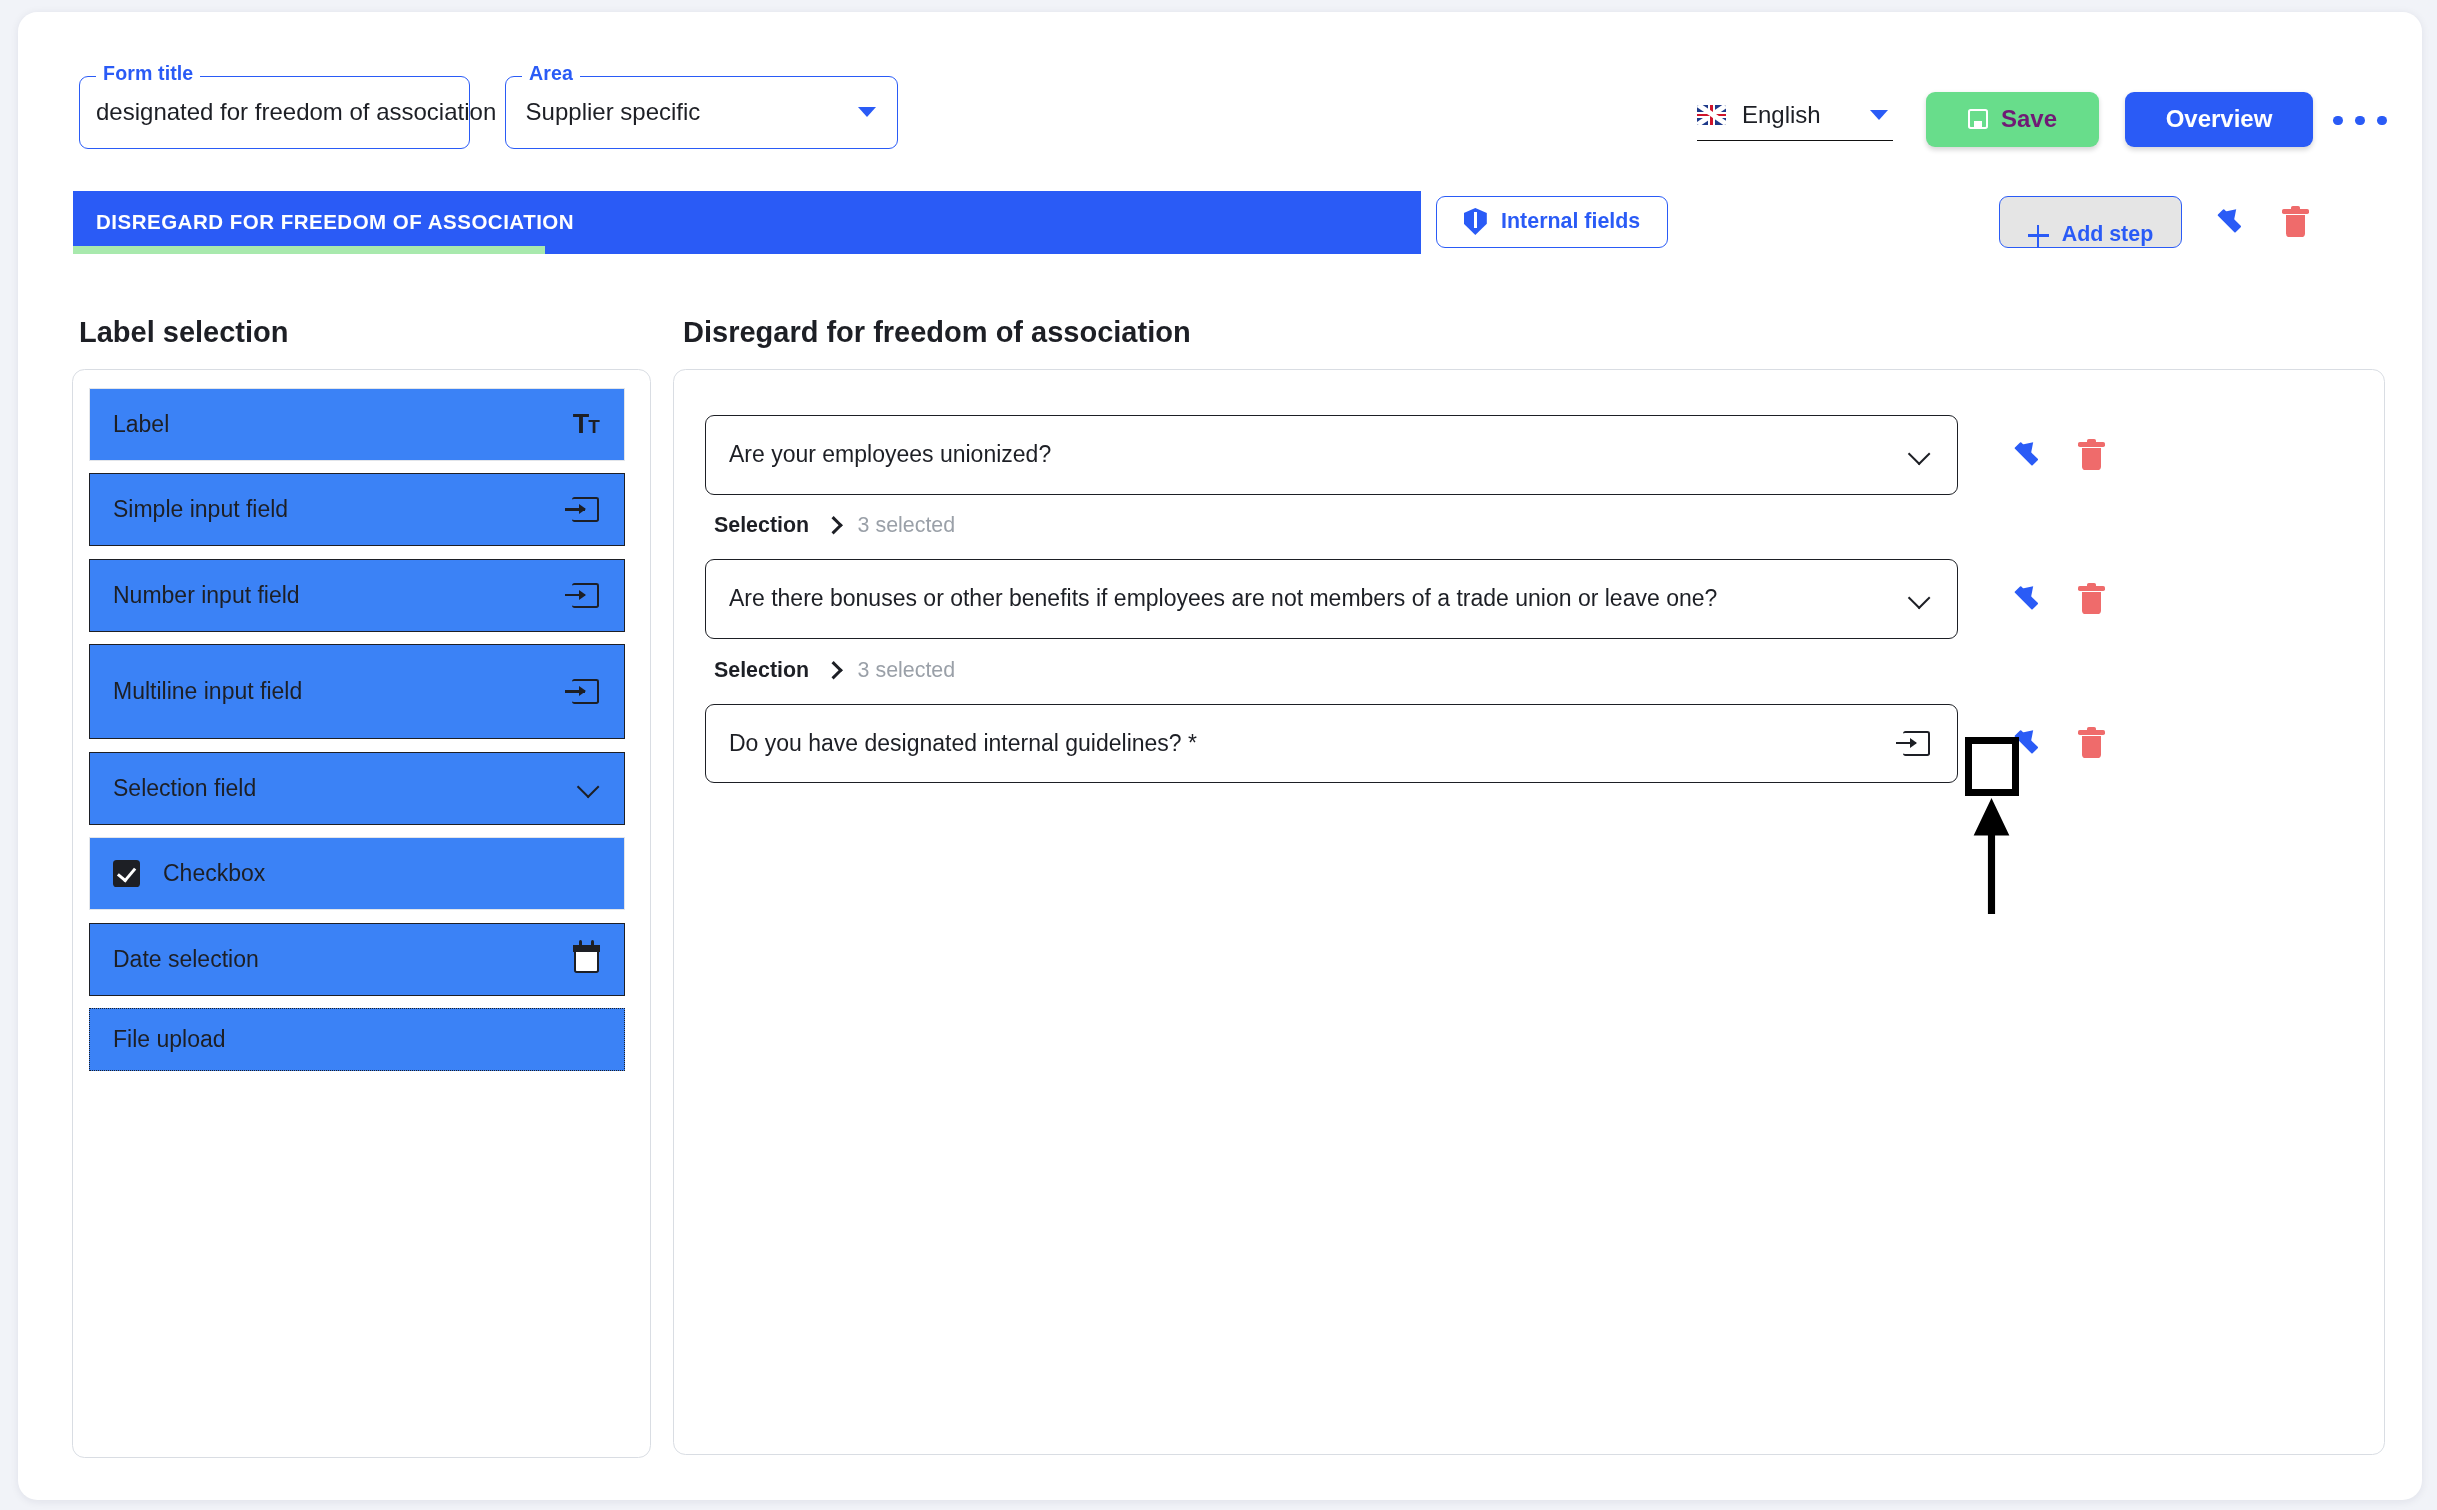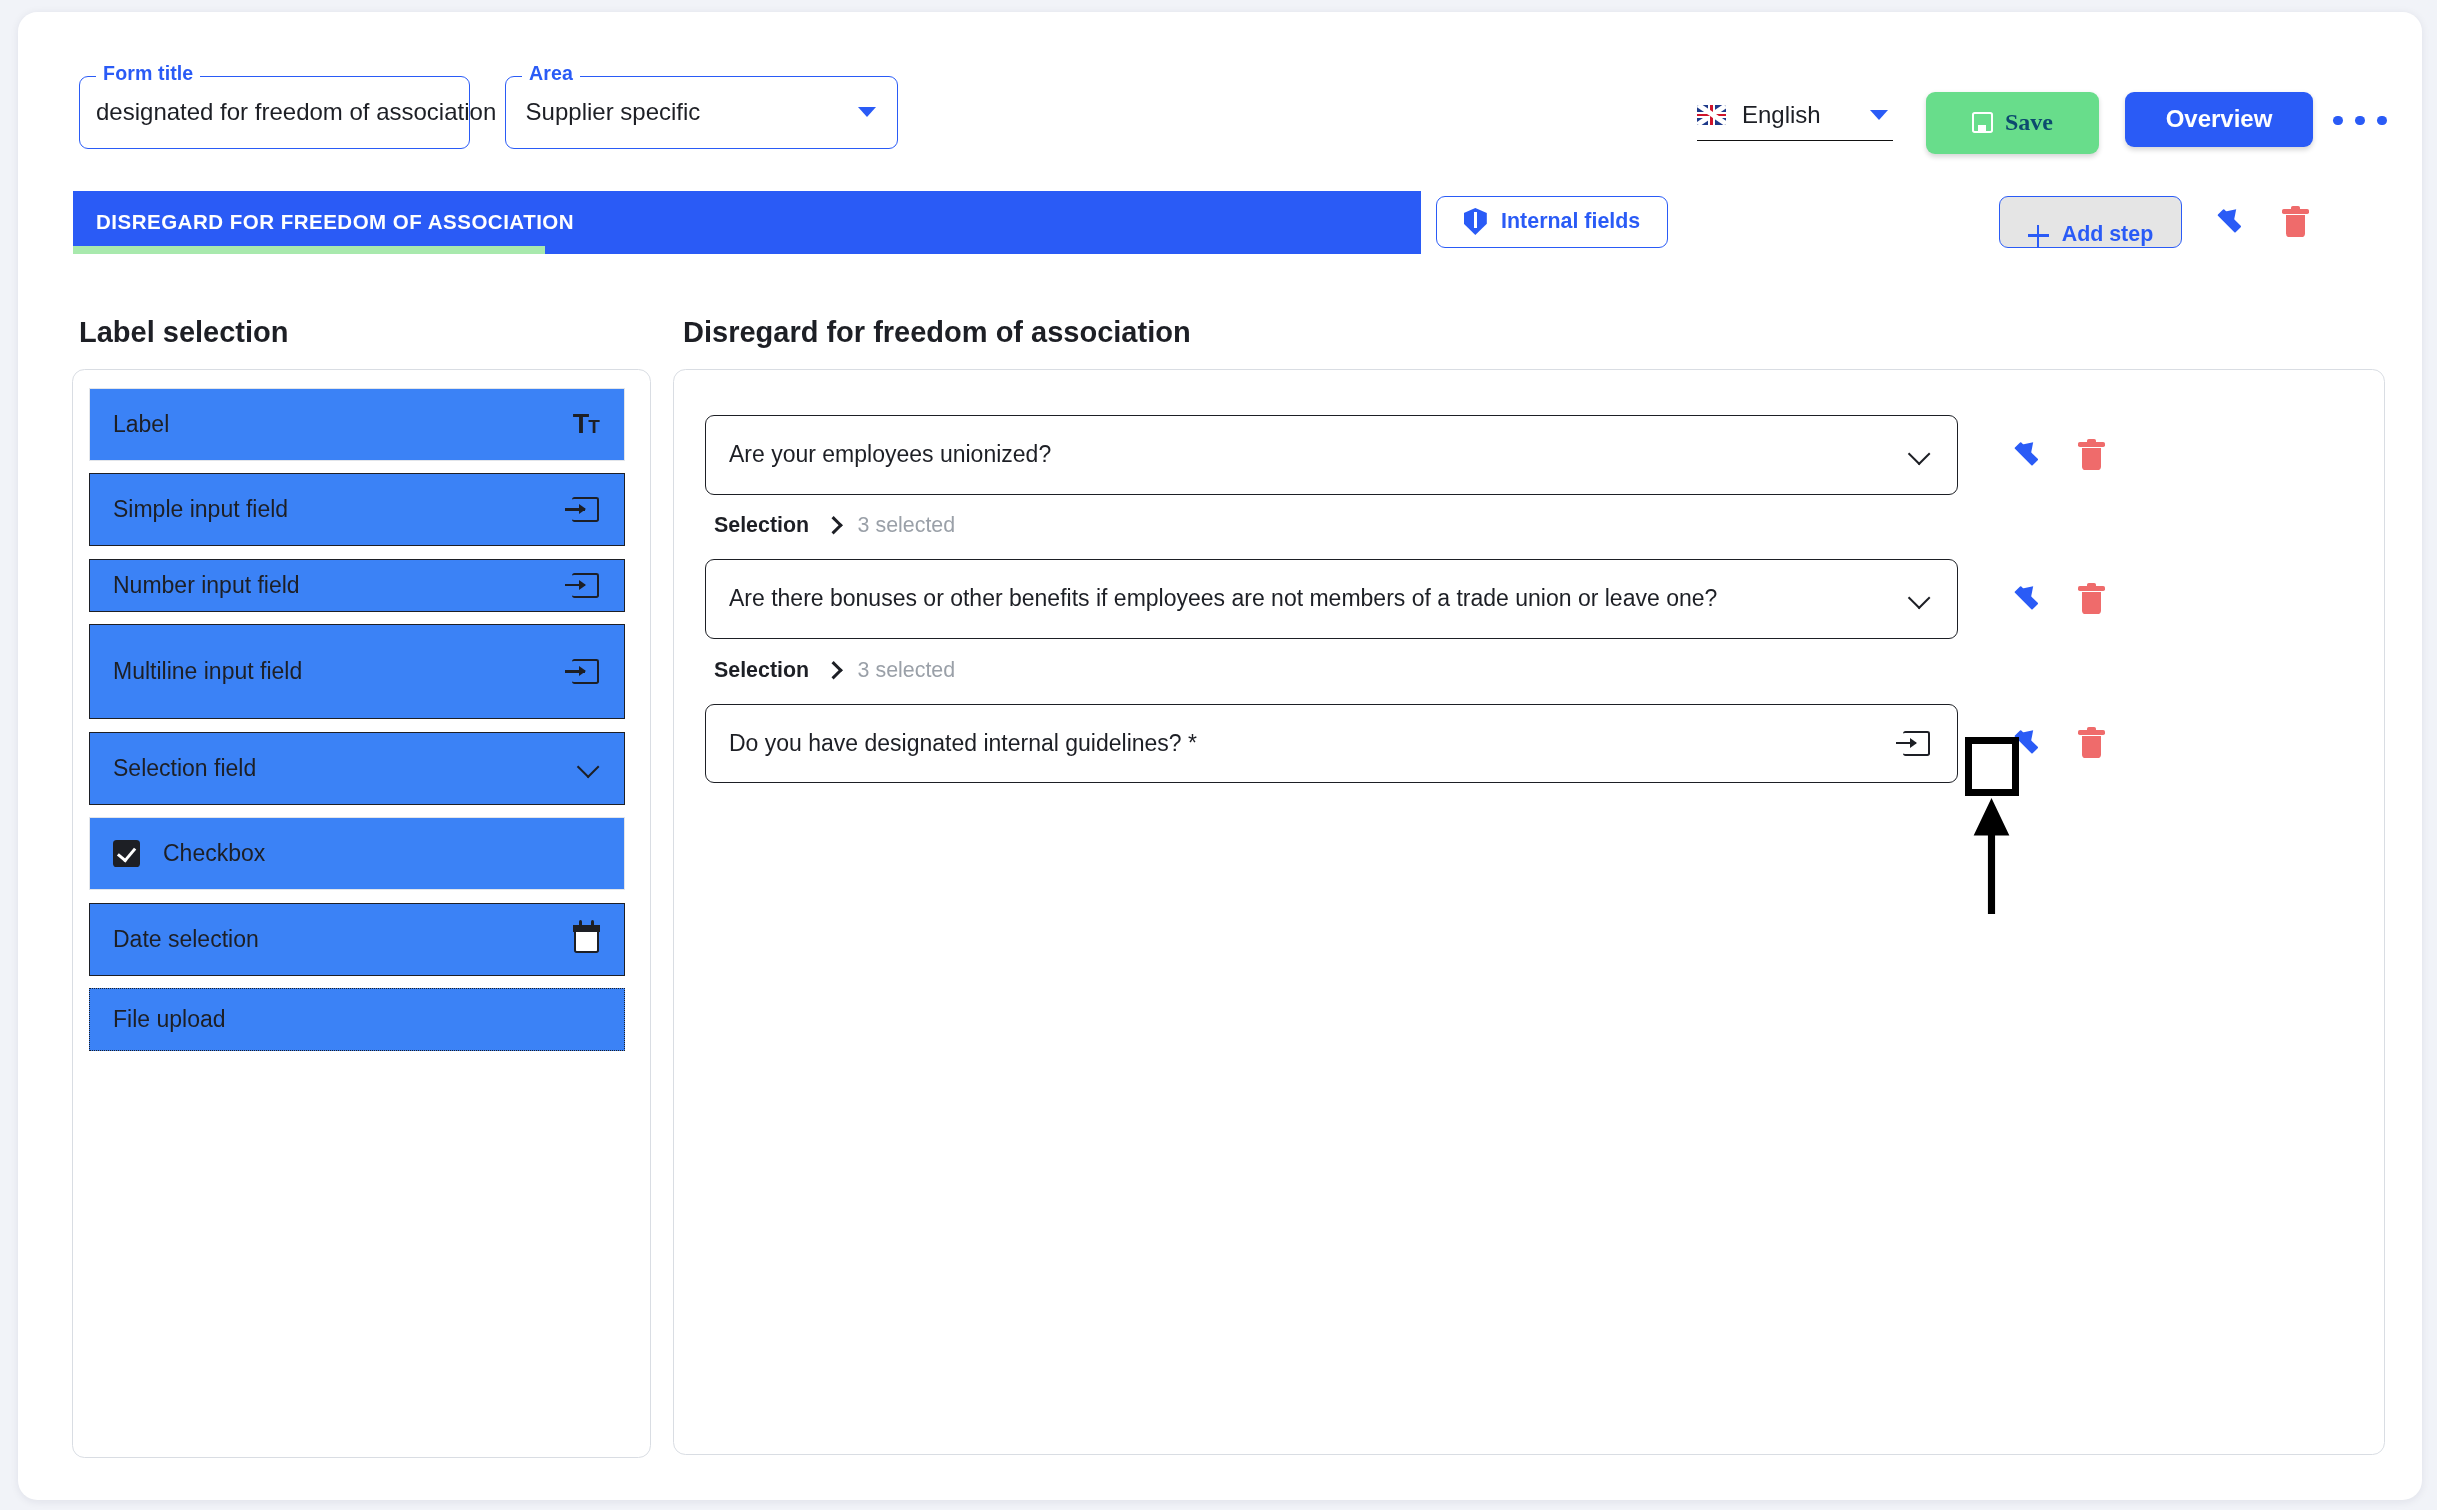--- a/index.html
+++ b/index.html
@@ -94,24 +94,23 @@
 
   .btn {
     position: absolute;
     border: none; border-radius: 9px;
     font-family: "Liberation Sans", sans-serif;
     font-size: 24px; font-weight: bold;
     display: flex; align-items: center; justify-content: center;
     cursor: pointer;
   }
   #save-btn {
-    left: 1908px; top: 80px; width: 173px; height: 62px;
-    background: #68dd8b; color: #0c4a6e;
+    left: 1908px; top: 80px; width: 173px; height: 55px;
+    background: #68dd8b; color: #701a75;
     box-shadow: 0 2.7px 5.4px rgba(0,0,0,0.16);
-    font-family: Liberation Serif, serif;
   }
   #save-btn .save-ico {
     width: 20.5px; height: 20.5px; margin-right: 12.5px;
     border: 2.7px solid #fff; border-radius: 2.7px;
     position: relative; flex: none;
   }
   #save-btn .save-ico::after {
     content: ""; position: absolute;
     left: 3.6px; bottom: 0; width: 8px; height: 6.3px; background: #fff;
   }
@@ -427,21 +426,21 @@
           <span class="pal-icon">
             <span class="icon-tt">T<sub>T</sub></span>
           </span>
         </div>
         <div class="pal-card b-dark" style="height: 73px; justify-content: flex-end;">
           <span class="pal-label">Simple input field</span>
           <span class="pal-icon">
             <span class="icon-input"></span>
           </span>
         </div>
-        <div class="pal-card b-dark" style="height: 53px;">
+        <div class="pal-card b-dark" style="height: 73px;">
           <span class="pal-label">Number input field</span>
           <span class="pal-icon">
             <span class="icon-input"></span>
           </span>
         </div>
         <div class="pal-card b-dark" style="height: 95px;">
           <span class="pal-label">Multiline input field</span>
           <span class="pal-icon">
             <span class="icon-input"></span>
           </span>

